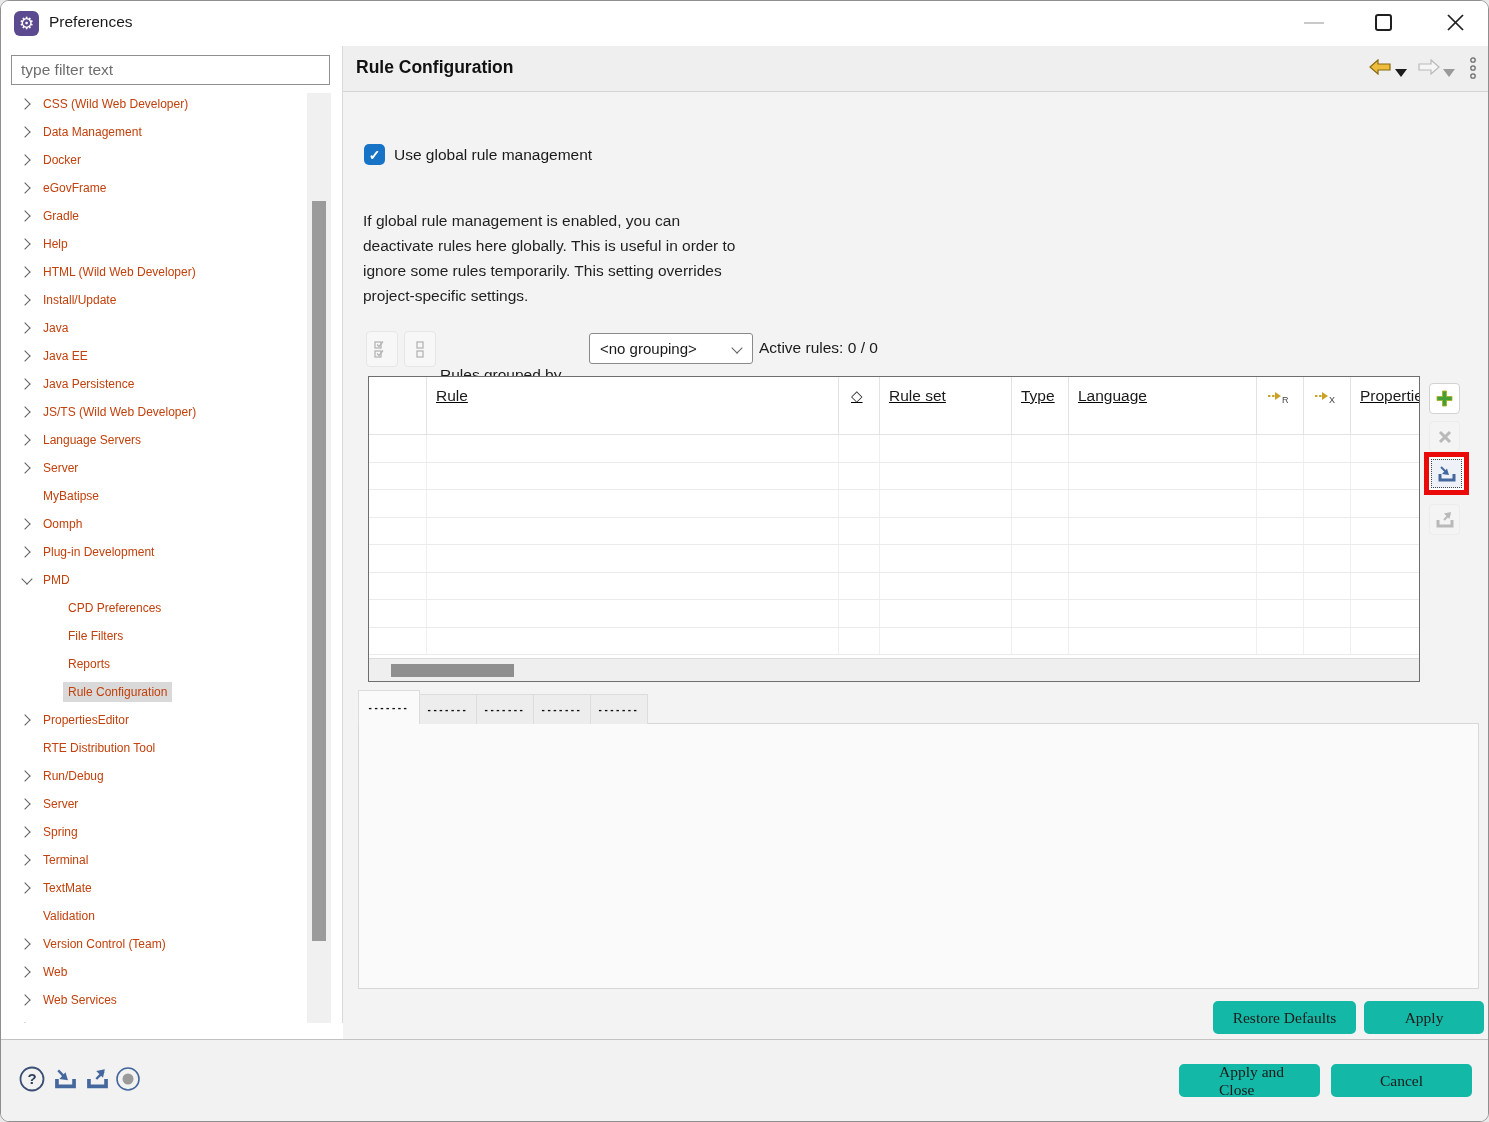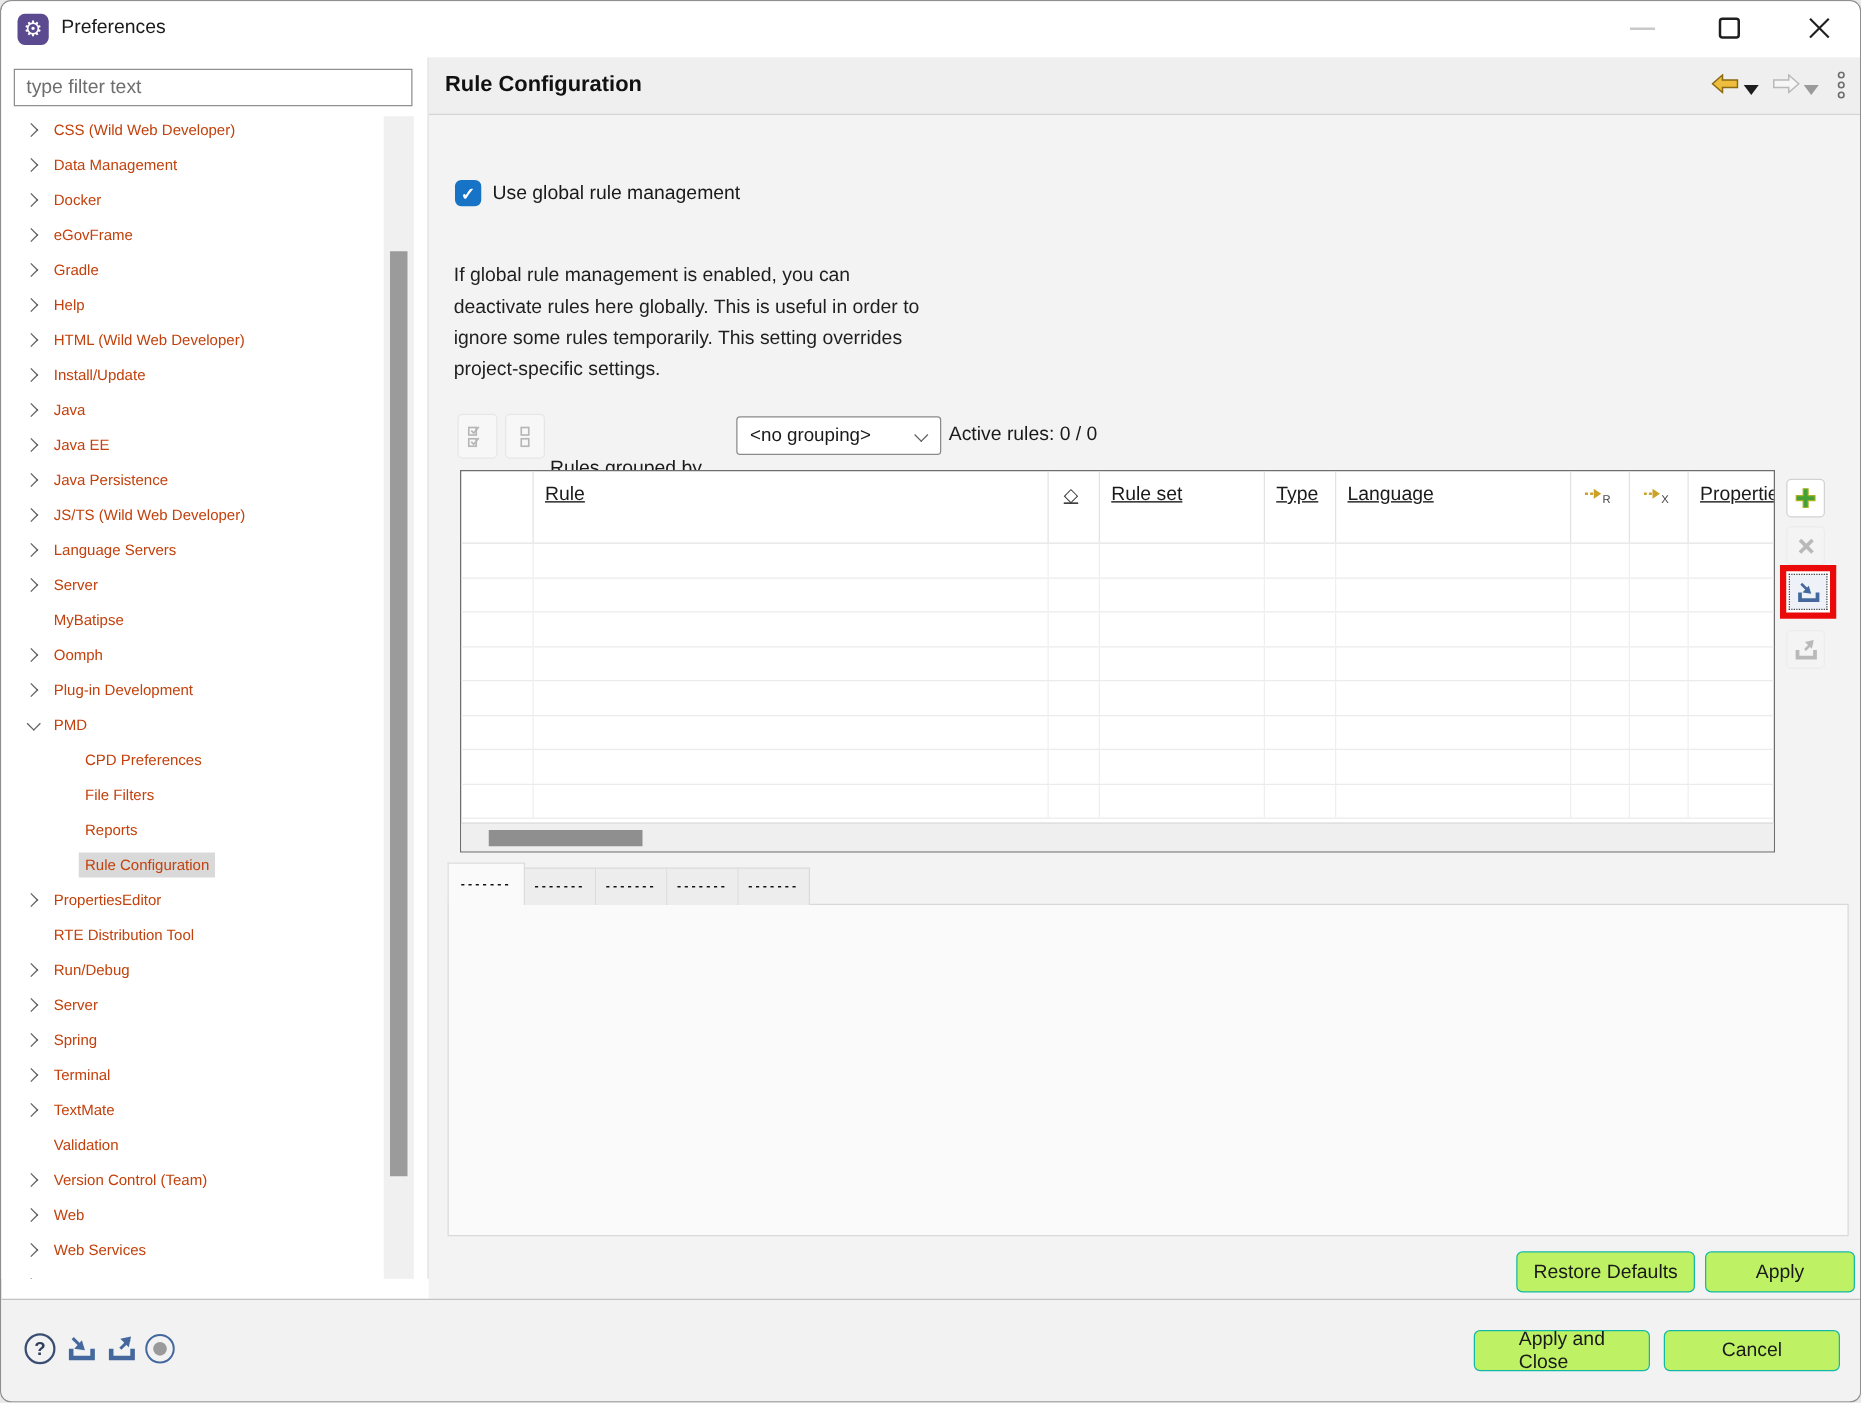--- a/index.html
+++ b/index.html
@@ -73,22 +73,22 @@
            background:#fff;display:flex;align-items:center;justify-content:center;}
   .import-btn{width:31px;height:29px;border:1px dotted #444;background:#eef2f8;display:flex;align-items:center;justify-content:center;color:var(--icon-blue);}
   .stack-exp{top:458px;background:#f4f4f4;border:1px solid #ececec;color:#b9b9b9;}
   
   .tabs{position:absolute;left:15px;top:644px;display:flex;align-items:flex-end;z-index:2;}
   .tab{height:30px;min-width:57px;background:#ededed;border:1px solid #dcdcdc;border-left:none;border-bottom:none;
        display:flex;align-items:center;justify-content:center;font-size:10px;font-weight:bold;letter-spacing:2.5px;color:#111;padding:0 6px;}
   .tab.selected{height:34px;min-width:62px;background:#fafafa;border-left:1px solid #dcdcdc;}
   .detail-panel{position:absolute;left:15px;top:677px;width:1121px;height:266px;background:#fafafa;border:1px solid #d8d8d8;z-index:1;}
   
-  .act-btn{position:absolute;height:33px;background:#bef264;border:1px solid #14b8a6;border-radius:5px;
-           font-size:15.5px;color:#1a1a1a;display:flex;align-items:center;justify-content:center;font-family:Liberation Sans, sans-serif;}
+  .act-btn{position:absolute;height:33px;background:#14b8a6;border:5px solid #14b8a6;border-radius:5px;
+           font-size:15.5px;color:#1a1a1a;display:flex;align-items:center;justify-content:center;font-family:Liberation Serif, serif;}
   .btn-restore{left:870px;top:955px;width:143px;}
   .btn-apply{left:1021px;top:955px;width:120px;}
   
   .footer{position:absolute;left:0;right:0;bottom:0;height:82px;background:#f2f2f2;border-top:1px solid #c2c2c2;}
   .foot-ico{position:absolute;top:26px;color:var(--icon-blue);}
   .btn-apply-close{left:1178px;top:24px;width:141px;position:absolute;padding-left:35px;}
   .btn-cancel{left:1330px;top:24px;width:141px;position:absolute;}
 </style>
 </head>
 <body>

